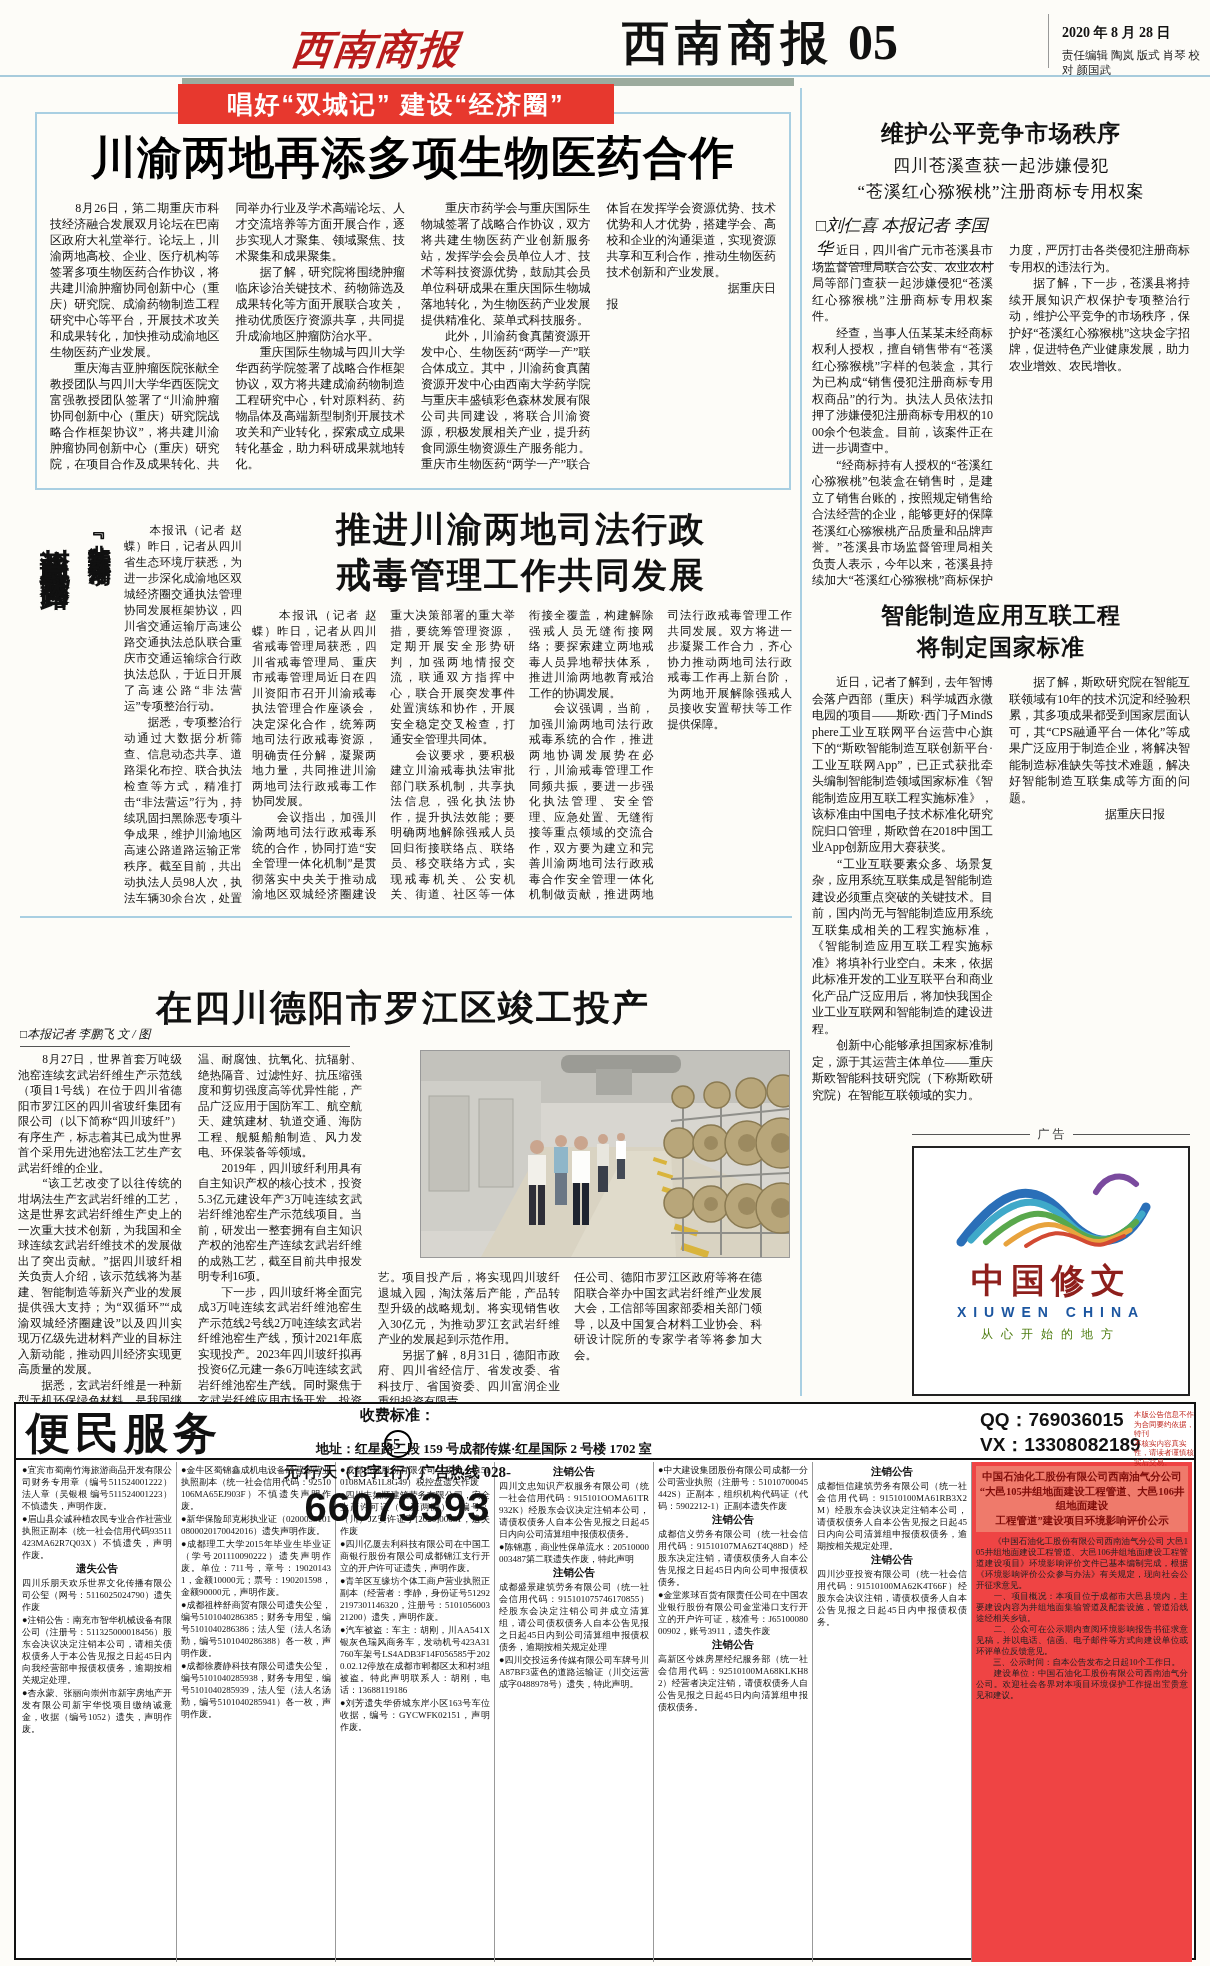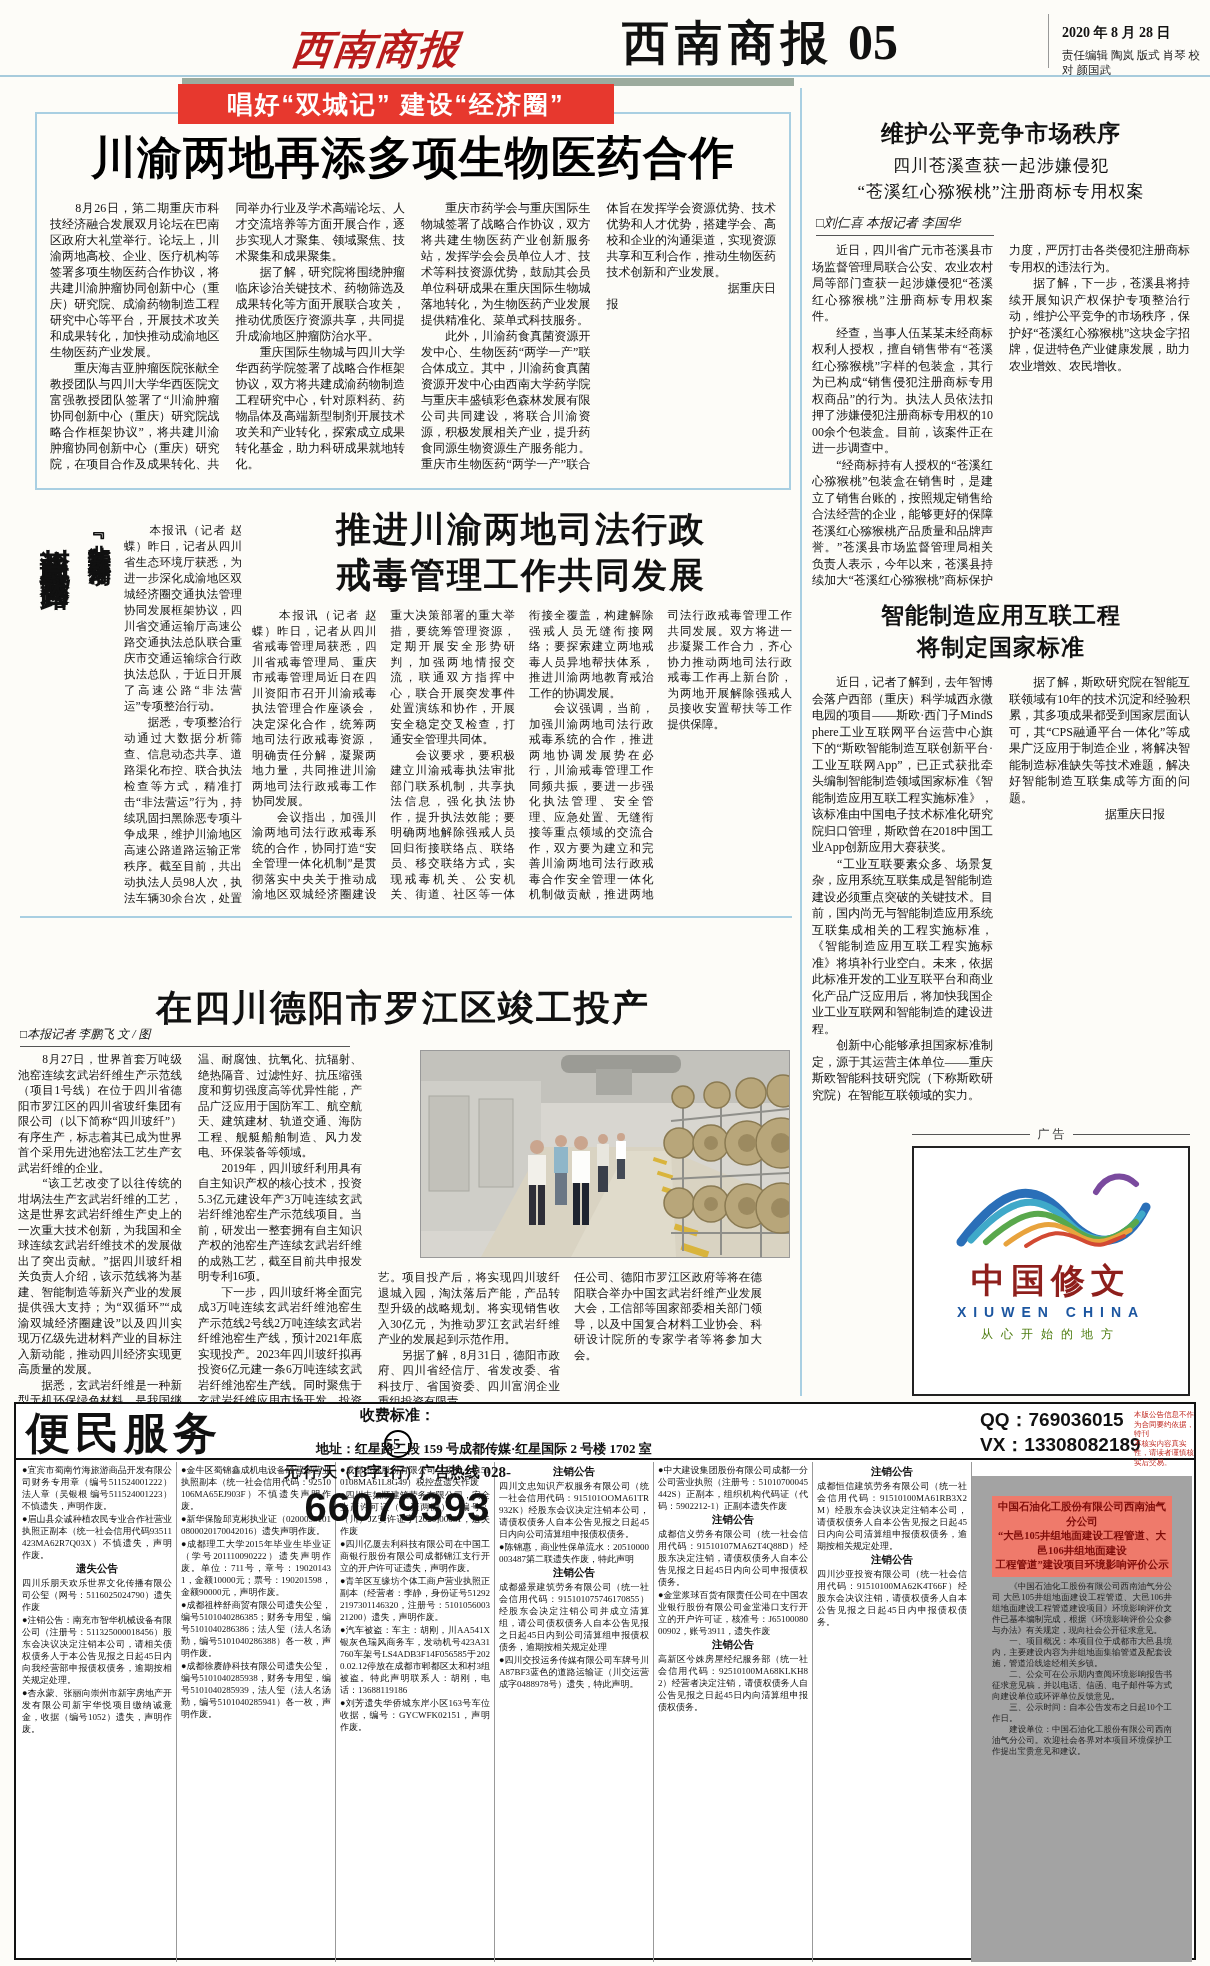--- a/index.html
+++ b/index.html
@@ -22,21 +22,21 @@
   .red-banner{background:#e7382e;color:#fff;font-family:"Liberation Sans",sans-serif;
               font-weight:900;font-size:25px;line-height:40px;text-align:center;letter-spacing:2px;}
   .main-headline{font-family:"Liberation Sans",sans-serif;font-weight:900;font-size:45px;
                  letter-spacing:1px;color:#000;text-align:center;}
   .body-cols{column-fill:auto;font-size:12px;line-height:16px;}
   .c4{column-count:4;column-gap:16px;}
   .c2{column-count:2;column-gap:16px;}
   
   .r-title{font-size:23px;font-weight:900;letter-spacing:1px;}
   .r-sub{font-size:17px;letter-spacing:1px;}
-  .byline{font-size:13px;font-style:italic;border-bottom:1px solid #555;padding-bottom:3px;}
+  .byline{font-size:17px;font-style:italic;border-bottom:1px solid #555;padding-bottom:3px;}
   .vline{background:#a9cfe2;}
   .hline{background:#a9cfe2;}
   
   .vert{writing-mode:vertical-rl;text-orientation:upright;font-weight:900;}
   .vt-main{font-size:30px;letter-spacing:3px;}
   .vt-sub{font-size:23px;letter-spacing:2px;}
   
   .mid-title{font-size:35px;font-weight:900;letter-spacing:2px;}
   .bot-title{font-size:36px;font-weight:900;letter-spacing:2px;}
   .bot-col{font-size:11.5px;line-height:15.5px;}
@@ -59,21 +59,21 @@
               text-align:left;line-height:24px;font-weight:900;font-size:15px;}
   .big-phone{font-size:40px;font-weight:900;font-family:"Liberation Sans",sans-serif;letter-spacing:1px;line-height:1;}
   .svc-addr{font-size:13px;font-weight:bold;}
   .svc-im{font-size:19px;font-weight:900;font-family:"Liberation Sans",sans-serif;}
   .svc-notice{font-size:7.5px;line-height:9.5px;color:#c0271f;}
   .cls-region{display:flex;height:500px;padding:2px;}
   .cls-col{width:150px;padding:2px 4px;border-right:1px solid #999;font-size:9px;line-height:12px;
            text-align:justify;word-break:break-all;overflow:hidden;}
   .cls-head{font-weight:bold;text-align:center;font-size:10.5px;margin:2px 0;}
   .cls-entry{margin-bottom:1px;}
-  .cls-col7{flex:1;background:#a3a3a3;padding:20px;overflow:hidden;margin-top:14px;}
+  .cls-col7{flex:1;background:#ef4444;padding:4px;overflow:hidden;}
   .col7-head{background:#ef7a6b;color:#7e0b08;font-weight:bold;font-size:10.5px;line-height:14.5px;
              text-align:center;padding:4px 2px;margin-bottom:4px;}
   .col7-body{font-size:8.5px;line-height:11px;color:#222;text-align:justify;white-space:pre-line;word-break:break-all;}
 </style>
 </head>
 <body>
 
 <div id="page">
 
   <div class="abs paper-logo" style="left:292px;top:22px;">西南商报</div>

